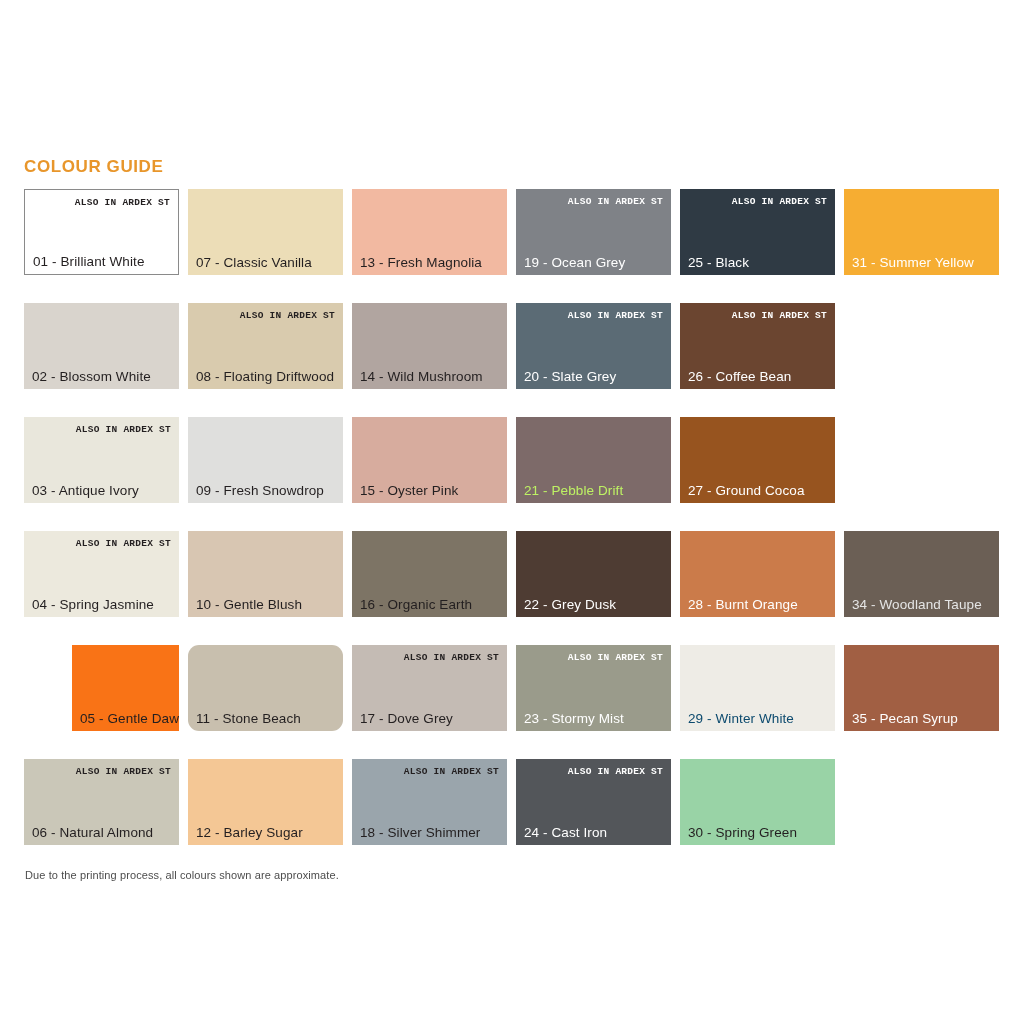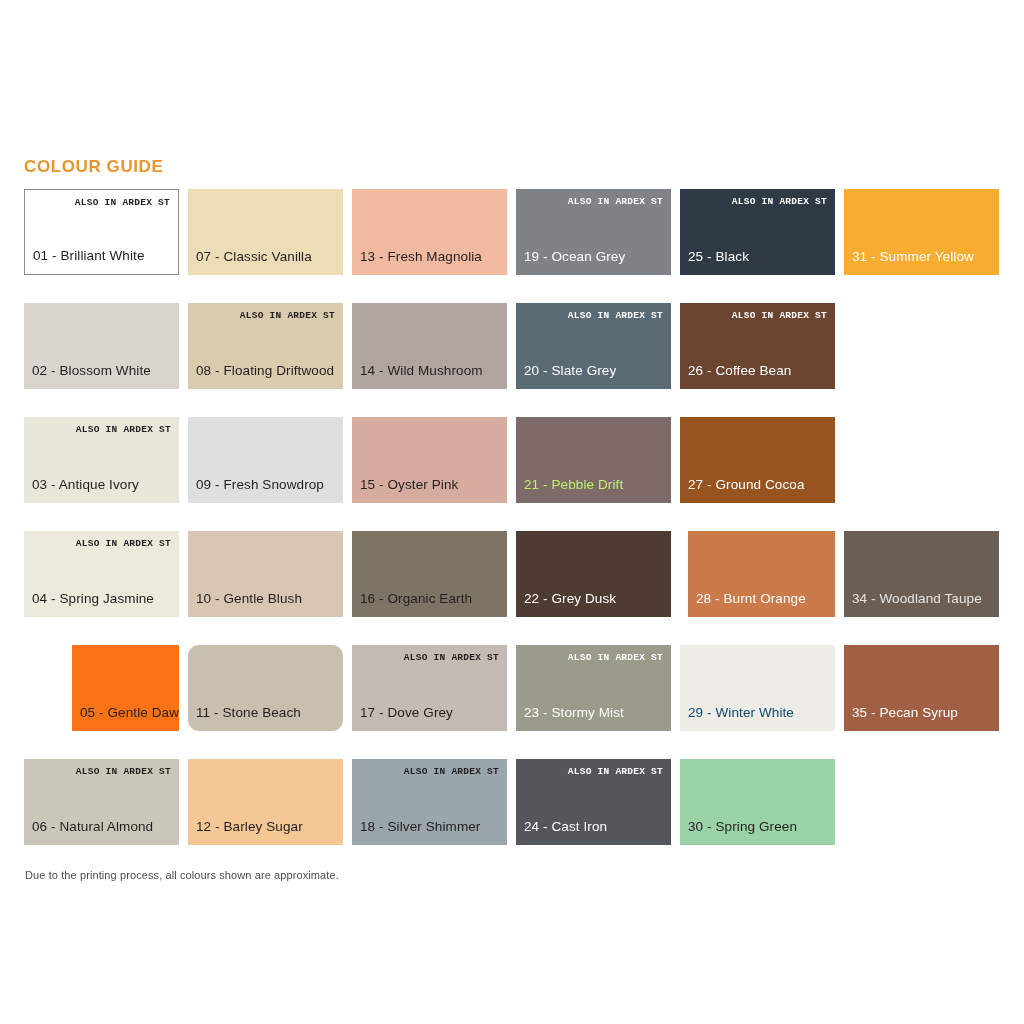--- a/index.html
+++ b/index.html
@@ -67,21 +67,21 @@
     font-size: 9.5px;
     font-weight: bold;
     letter-spacing: 0.25px;
     white-space: nowrap;
     font-family: Liberation Mono, monospace;
   }
 
   .swatch-label {
     position: absolute;
     left: 8px;
-    bottom: 11px;
+    bottom: 5px;
     font-size: 13.5px;
     letter-spacing: 0.1px;
     white-space: nowrap;
     font-family: "Liberation Sans", sans-serif;
   }
 
   #footnote {
     position: absolute;
     left: 25px;
     top: 869px;
@@ -161,21 +161,21 @@
       </div>
       <div class="swatch" style="grid-area: 4 / 2; background: rgb(216, 198, 178);">
         <div class="swatch-label" style="color: rgb(35, 31, 32);">10 - Gentle Blush</div>
       </div>
       <div class="swatch" style="grid-area: 4 / 3; background: rgb(125, 116, 101);">
         <div class="swatch-label" style="color: rgb(35, 31, 32);">16 - Organic Earth</div>
       </div>
       <div class="swatch" style="grid-area: 4 / 4; background: rgb(78, 60, 51);">
         <div class="swatch-label" style="color: rgb(255, 255, 255);">22 - Grey Dusk</div>
       </div>
-      <div class="swatch" style="grid-area: 4 / 5; background: rgb(203, 123, 74); margin-left: 8px;">
+      <div class="swatch" style="grid-area: 4 / 5; background: rgb(203, 123, 74);">
         <div class="swatch-label" style="color: rgb(255, 255, 255);">28 - Burnt Orange</div>
       </div>
       <div class="swatch" style="grid-area: 4 / 6; background: rgb(107, 95, 85);">
         <div class="swatch-label" style="color: #e5e5e5;">34 - Woodland Taupe</div>
       </div>
       <div class="swatch" style="grid-area: 5 / 1; background: #f97316; margin-left: 48px;">
         <div class="swatch-label" style="color: rgb(35, 31, 32);">05 - Gentle Dawn</div>
       </div>
       <div class="swatch" style="grid-area: 5 / 2; background: rgb(200, 191, 174); border-radius: 11px;">
         <div class="swatch-label" style="color: rgb(35, 31, 32);">11 - Stone Beach</div>

